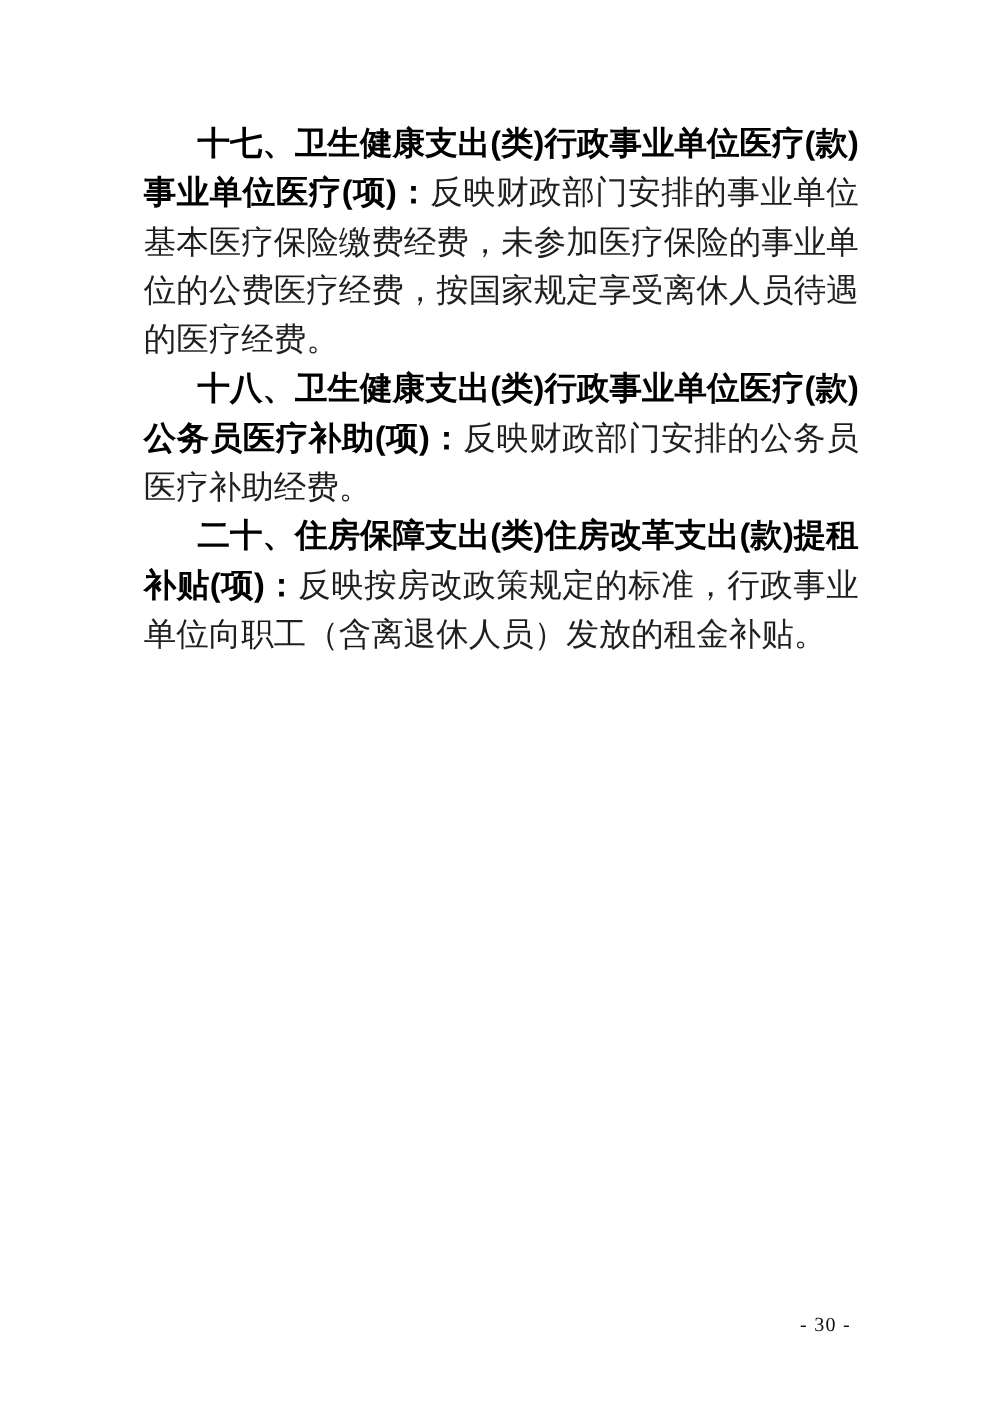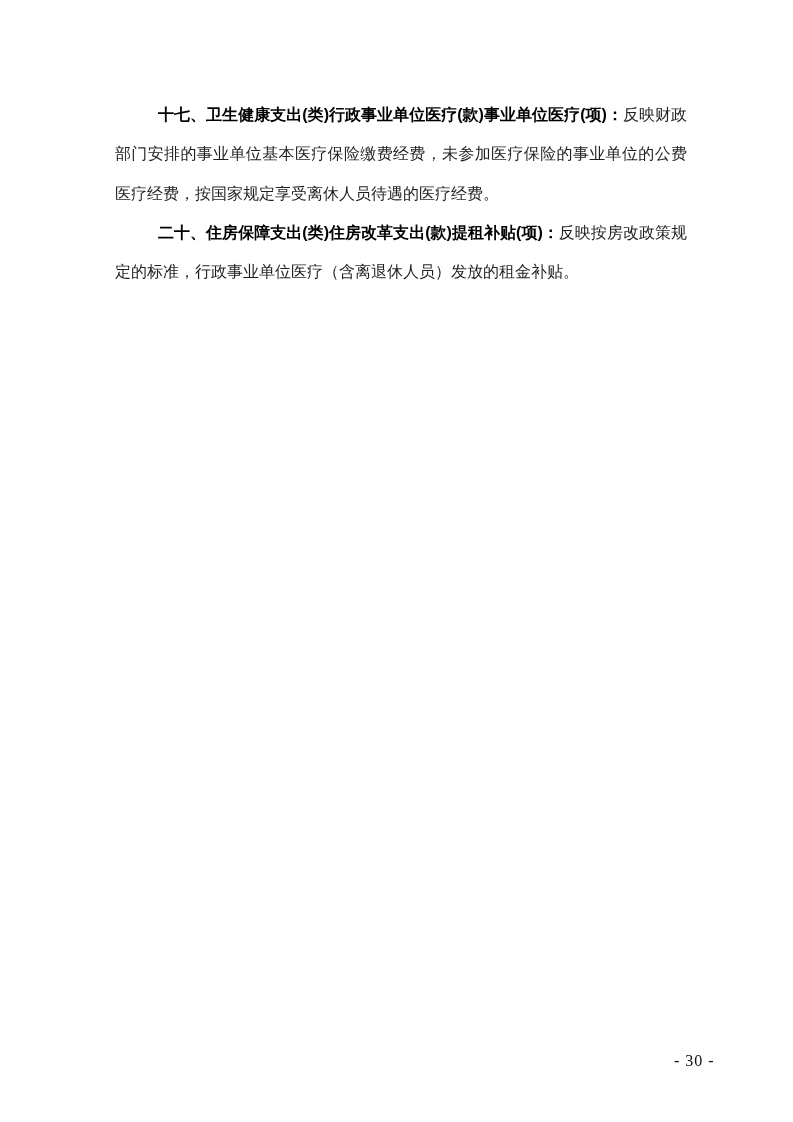--- a/index.html
+++ b/index.html
@@ -17,21 +17,21 @@
   }
   .content {
     position: absolute;
     left: 115px;
     top: 95px;
     width: 572px;
   }
   .para {
     margin: 0;
     padding: 0;
-    font-size: 16px;
+    font-size: 26px;
     line-height: 39.3px;
     text-align: justify;
     text-justify: inter-ideograph;
     text-indent: 43px;
     word-break: break-all;
   }
   .para-heading {
     font-family: "Liberation Sans", "DejaVu Sans", sans-serif;
     font-weight: bold;
     color: #000000;
@@ -43,31 +43,31 @@
   }
   .page-number {
     position: absolute;
     left: 640px;
     top: 1052px;
     font-family: "Liberation Serif", "DejaVu Serif", serif;
     font-size: 16px;
     letter-spacing: 1px;
     color: #111111;
     white-space: pre;
-    margin-left: 34px;
   }
 </style>
 </head>
 <body>
 
 <div class="page">
   <div class="content">
 
     <p class="para"><span class="para-heading">十七、卫生健康支出(类)行政事业单位医疗(款)事业单位医疗(项)：</span><span class="para-body">反映财政部门安排的事业单位基本医疗保险缴费经费，未参加医疗保险的事业单位的公费医疗经费，按国家规定享受离休人员待遇的医疗经费。</span></p>
 
+    <p class="para"><span class="para-heading">十八、卫生健康支出(类)行政事业单位医疗(款)公务员医疗补助(项)：</span><span class="para-body">反映财政部门安排的公务员医疗补助经费。</span></p>
 
 
-    <p class="para"><span class="para-heading">二十、住房保障支出(类)住房改革支出(款)提租补贴(项)：</span><span class="para-body">反映按房改政策规定的标准，行政事业单位医疗（含离退休人员）发放的租金补贴。</span></p>
+    <p class="para"><span class="para-heading">二十、住房保障支出(类)住房改革支出(款)提租补贴(项)：</span><span class="para-body">反映按房改政策规定的标准，行政事业单位向职工（含离退休人员）发放的租金补贴。</span></p>
 
   </div>
 
   <div class="page-number">- 30 -</div>
 </div>
 
 </body></html>

